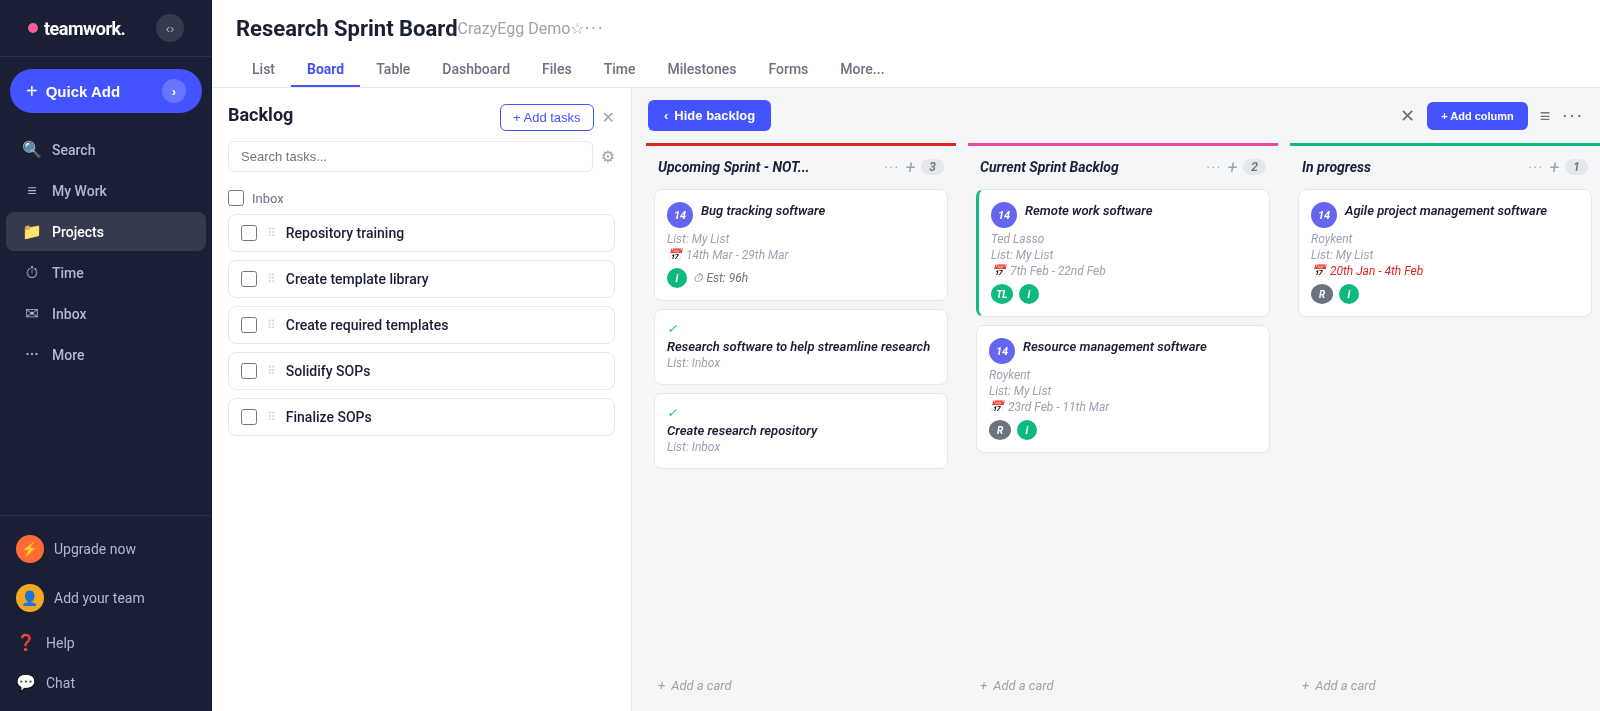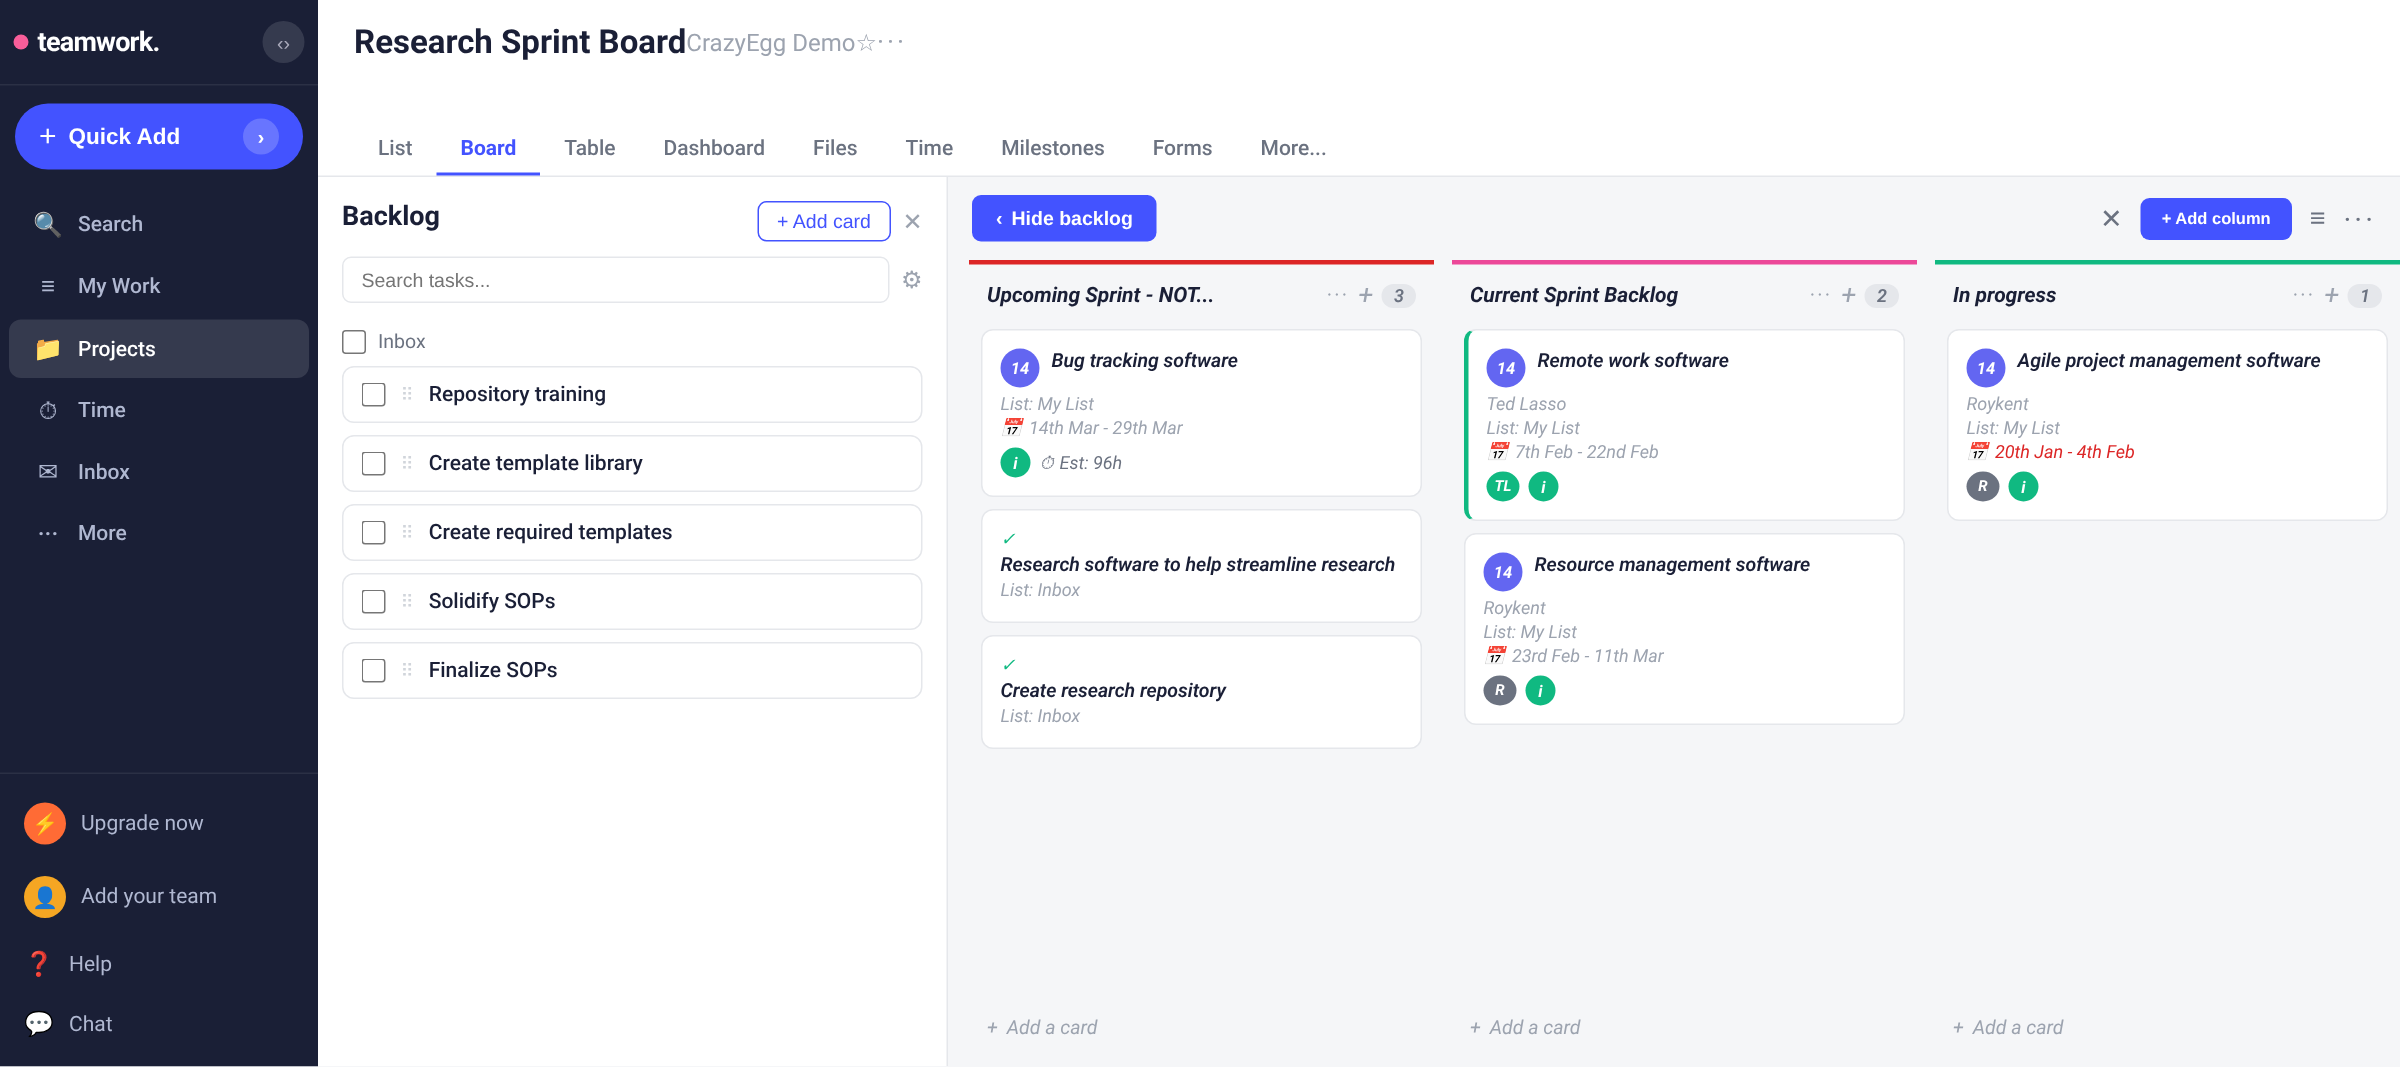--- a/index.html
+++ b/index.html
@@ -12,21 +12,21 @@
       background: #1a1f36;
       display: flex;
       flex-direction: column;
       height: 100%;
       color: #fff;
     }
     .sidebar-header {
       display: flex;
       align-items: center;
       justify-content: space-between;
-      padding: 14px 9px;
+      padding: 14px 28px;
       border-bottom: 1px solid rgba(255,255,255,0.08);
     }
     .sidebar-logo {
       display: flex;
       align-items: center;
       gap: 6px;
     }
     .logo-dot {
       width: 10px; height: 10px;
       background: #f85e9a;
@@ -164,21 +164,20 @@
       gap: 0;
     }
     .tab {
       padding: 8px 16px;
       font-size: 14px;
       color: #6b7280;
       cursor: pointer;
       border-bottom: 2px solid transparent;
       font-weight: 500;
       text-decoration: none;
-      margin-top: 30px;
     }
     .tab.active { color: #4353ff; border-bottom: 2px solid #4353ff; font-weight: 700; }
 
     
     .board-area {
       display: flex;
       flex: 1;
       overflow: hidden;
     }
 
@@ -511,21 +510,21 @@
       <a class="tab">More...</a>
     </div>
   </div>
 
   <div class="board-area">
 
     <div class="backlog-panel">
       <div class="backlog-header">
         <span class="backlog-title">Backlog</span>
         <div class="backlog-actions">
-          <button class="add-tasks-btn">+ Add card</button>
+          <button class="add-tasks-btn">+ Add tasks</button>
           <button class="close-btn">✕</button>
         </div>
       </div>
       <div class="backlog-search">
         <input class="search-input" type="text" placeholder="Search tasks..." style="">
         <span class="filter-icon">⚙</span>
       </div>
       <div class="backlog-tasks">
         <div class="backlog-inbox-label">
           <input type="checkbox" class="checkbox-plain" style="">

